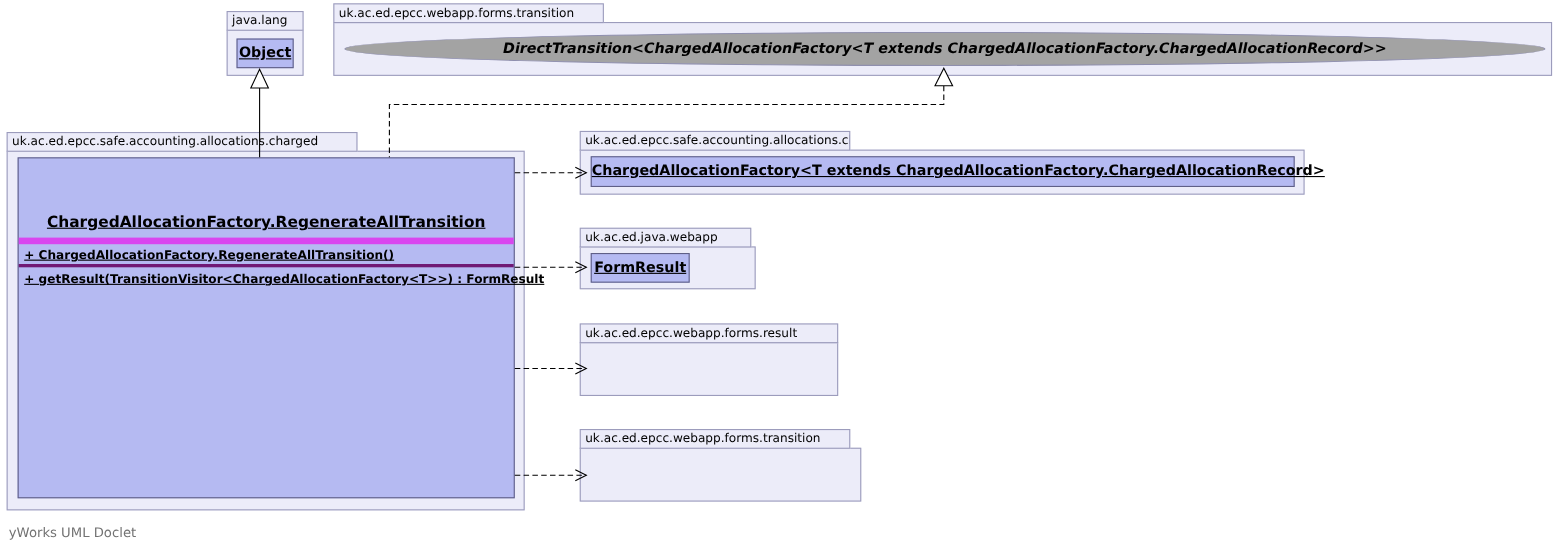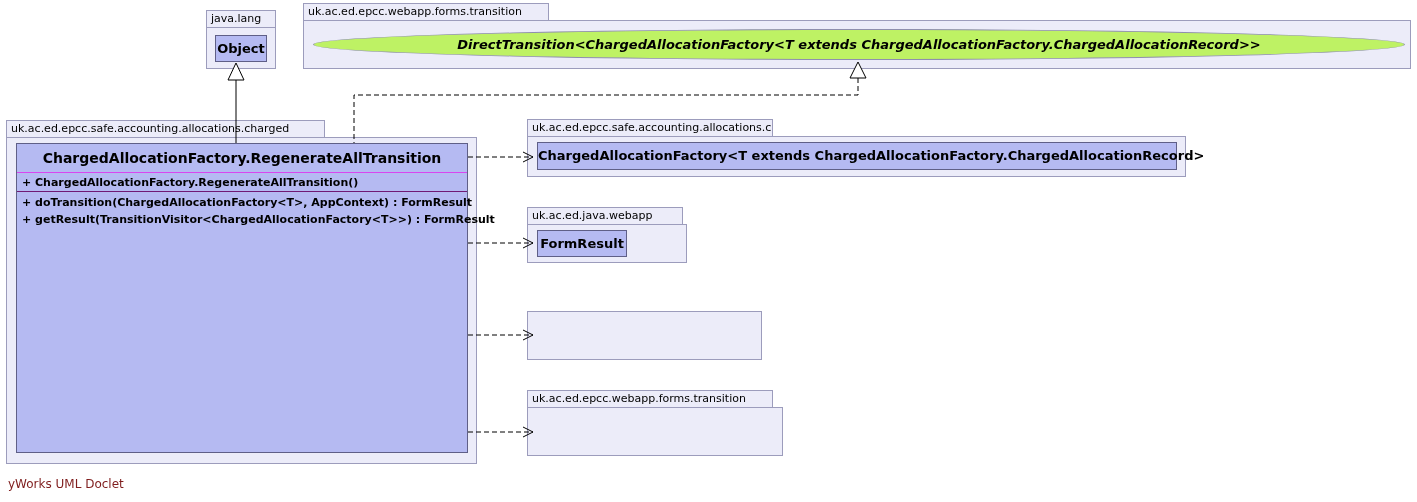--- a/index.html
+++ b/index.html
@@ -11,38 +11,38 @@
   .pkg-tab{
     background:#ececf9;border:1px solid #9c9cbc;
     font-size:11px;line-height:16px;padding:0 4px;white-space:nowrap;overflow:hidden;
     z-index:2;
   }
   .pkg-body{
     background:#ececf9;border:1px solid #9c9cbc;z-index:1;
   }
   .class-node{
     background:#b5baf2;border:1px solid #5f5f87;z-index:3;
-    font-weight:bold;font-size:13px;text-align:center;white-space:nowrap;
+    font-weight:bold;font-size:13px;text-align:center;white-space:nowrap;text-decoration:underline;
   }
   .iface-ellipse{
-    background:#bef264;border:1px solid #8f8fae;border-radius:50%;z-index:3;
+    background:#a3a3a3;border:1px solid #8f8fae;border-radius:50%;z-index:3;
     display:flex;align-items:center;justify-content:center;
     font-weight:bold;font-style:italic;font-size:13px;white-space:nowrap;text-align:center;
   }
   .cls-title{
     height:28px;line-height:28px;font-weight:bold;font-size:14px;text-align:center;
-    border-bottom:1px solid #d946ef;white-space:nowrap;
+    border-bottom:6px solid #d946ef;white-space:nowrap;margin-top:44px;
   }
-  .cls-section{border-bottom:1px solid #701a75;}
+  .cls-section{border-bottom:3px solid #701a75;}
   .member-row{
     font-size:11px;line-height:15px;text-align:left;padding:1px 0 1px 5px;white-space:nowrap;
   }
   .ctor-row{padding-top:2px;padding-bottom:1px;}
   svg.edges{position:absolute;left:0;top:0;z-index:4;pointer-events:none;}
-  .footer-note{font-size:12px;color:#7f1d1d;white-space:nowrap;z-index:2;}
+  .footer-note{font-size:12px;color:#737373;white-space:nowrap;z-index:2;}
 </style>
 </head>
 <body>
 
 <div id="canvas">
 
   <div class="abs pkg-tab" style="left:206px;top:10px;width:70px;height:18px;">java.lang</div>
   <div class="abs pkg-body" style="left:206px;top:27px;width:70px;height:42px;"></div>
   <div class="abs class-node" style="left:215px;top:35px;width:52px;height:27px;line-height:25px;">Object</div>
 
@@ -51,33 +51,33 @@
   <div class="abs iface-ellipse" style="left:313px;top:29px;width:1092px;height:31px;">DirectTransition&lt;ChargedAllocationFactory&lt;T extends ChargedAllocationFactory.ChargedAllocationRecord&gt;&gt;</div>
 
   <div class="abs pkg-tab" style="left:6px;top:120px;width:319px;height:18px;">uk.ac.ed.epcc.safe.accounting.allocations.charged</div>
   <div class="abs pkg-body" style="left:6px;top:137px;width:471px;height:327px;"></div>
   <div class="abs class-node" style="left:16px;top:143px;width:452px;height:310px;text-align:initial;">
     <div class="cls-title">ChargedAllocationFactory.RegenerateAllTransition</div>
     <div class="cls-section">
       <div class="member-row ctor-row">+ ChargedAllocationFactory.RegenerateAllTransition()</div>
     </div>
     <div style="padding-top:2px;">
-      <div class="member-row">+ doTransition(ChargedAllocationFactory&lt;T&gt;, AppContext) : FormResult</div>
       <div class="member-row">+ getResult(TransitionVisitor&lt;ChargedAllocationFactory&lt;T&gt;&gt;) : FormResult</div>
     </div>
   </div>
 
   <div class="abs pkg-tab" style="left:527px;top:119px;width:246px;height:18px;">uk.ac.ed.epcc.safe.accounting.allocations.charged</div>
   <div class="abs pkg-body" style="left:527px;top:136px;width:659px;height:41px;"></div>
   <div class="abs class-node" style="left:537px;top:142px;width:640px;height:28px;line-height:26px;">ChargedAllocationFactory&lt;T extends ChargedAllocationFactory.ChargedAllocationRecord&gt;</div>
 
   <div class="abs pkg-tab" style="left:527px;top:207px;width:156px;height:18px;">uk.ac.ed.java.webapp</div>
   <div class="abs pkg-body" style="left:527px;top:224px;width:160px;height:39px;"></div>
   <div class="abs class-node" style="left:537px;top:230px;width:90px;height:27px;line-height:25px;">FormResult</div>
 
+  <div class="abs pkg-tab" style="left:527px;top:294px;width:235px;height:18px;">uk.ac.ed.epcc.webapp.forms.result</div>
   <div class="abs pkg-body" style="left:527px;top:311px;width:235px;height:49px;"></div>
 
   <div class="abs pkg-tab" style="left:527px;top:390px;width:246px;height:18px;">uk.ac.ed.epcc.webapp.forms.transition</div>
   <div class="abs pkg-body" style="left:527px;top:407px;width:256px;height:49px;"></div>
 
   <svg class="edges" width="1417" height="502" viewBox="0 0 1417 502">
 
     <g>
       <line x1="236" y1="80" x2="236" y2="143" stroke="#000" stroke-width="1"></line>
       <path d="M236,63 L228,80 L244,80 Z" fill="#fff" stroke="#000" stroke-width="1"></path>

